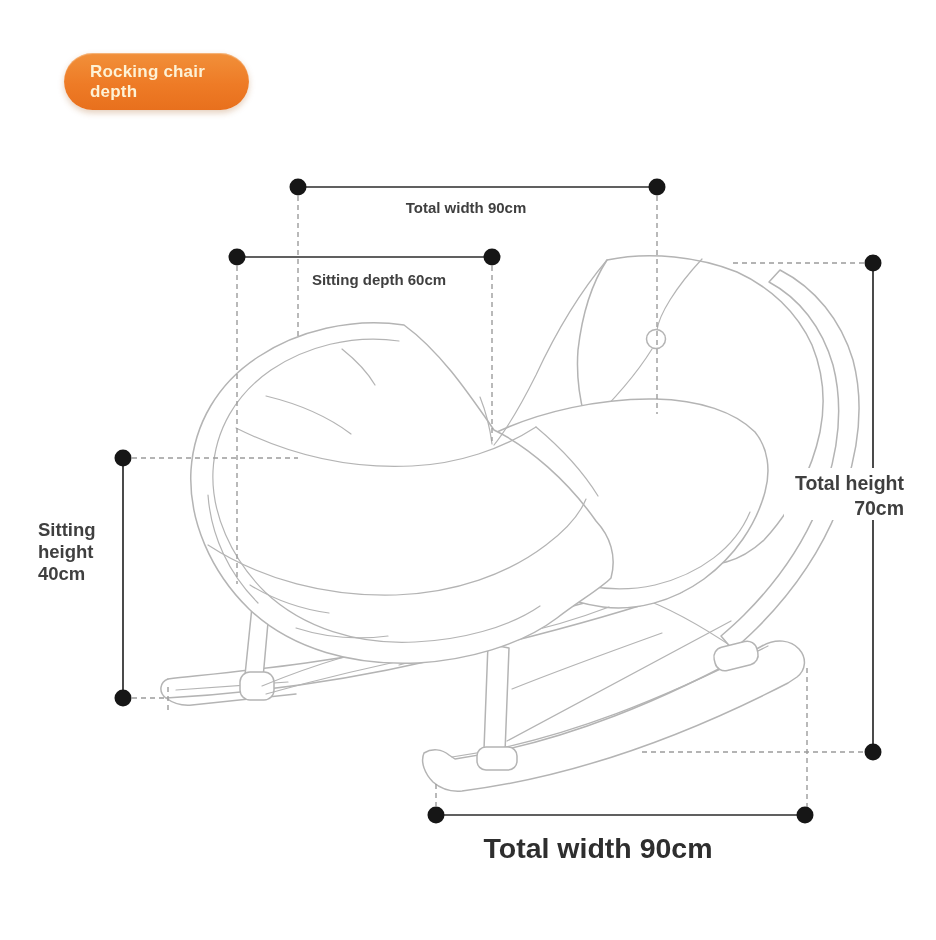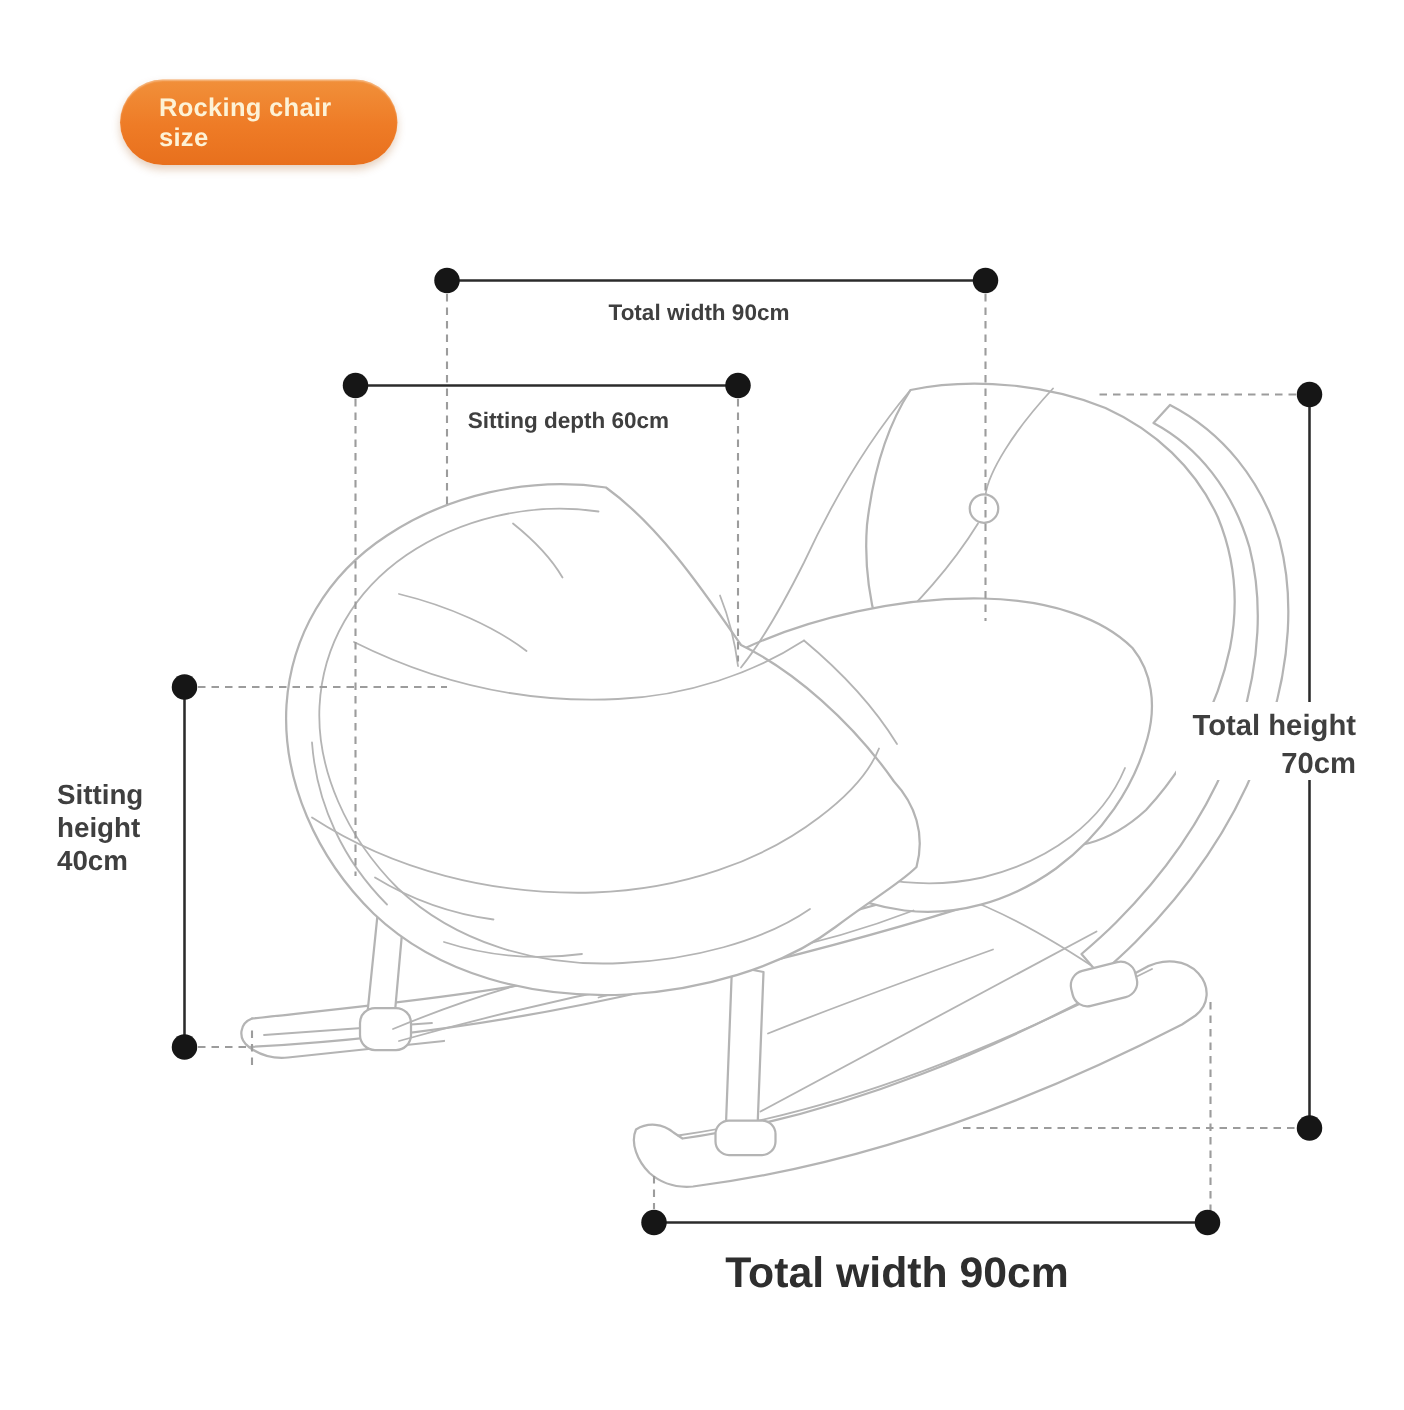--- a/index.html
+++ b/index.html
@@ -4,21 +4,21 @@
 <style>
   html,body{margin:0;padding:0;background:#ffffff;}
   .canvas{
     position:relative;
     width:936px;height:940px;
     background:#ffffff;
     overflow:hidden;
     font-family:"Liberation Sans", sans-serif;
   }
   .badge{
-    position:absolute;left:80px;top:53px;
+    position:absolute;left:64px;top:53px;
     width:185px;height:57px;
     border-radius:29px;
     background:linear-gradient(180deg,#f1903a 0%,#ee7b26 55%,#e8701d 100%);
     box-shadow:0 3px 6px rgba(160,85,20,0.28), inset 0 1px 1px rgba(255,255,255,0.35);
     color:#fdf2d6;
     font-weight:bold;font-size:17px;line-height:19.5px;
     display:flex;flex-direction:column;justify-content:center;
     padding-left:26px;box-sizing:border-box;
     letter-spacing:0.2px;
   }
@@ -34,21 +34,21 @@
   .lbl-right{fill:#3f3f3f;font-weight:bold;font-size:19.5px;}
   .lbl-big{fill:#2e2e2e;font-weight:bold;font-size:28.5px;}
 </style>
 </head>
 <body>
 
 <div class="canvas">
 
   <div class="badge">
     <span>Rocking chair</span>
-    <span>size</span>
+    <span>depth</span>
   </div>
 
   <svg width="936" height="940" viewBox="0 0 936 940">
 
     <g class="chair">
 
       <g>
         <path d="M 168,679 C 160,682 158,692 166,698 C 174,704 182,706 192,705 L 296,694"></path>
         <path d="M 168,679 C 240,671 330,663 430,641 C 530,619 600,600 672,577"></path>
         <path d="M 166,698 C 244,694 334,683 434,660 C 534,637 612,616 682,592"></path>

